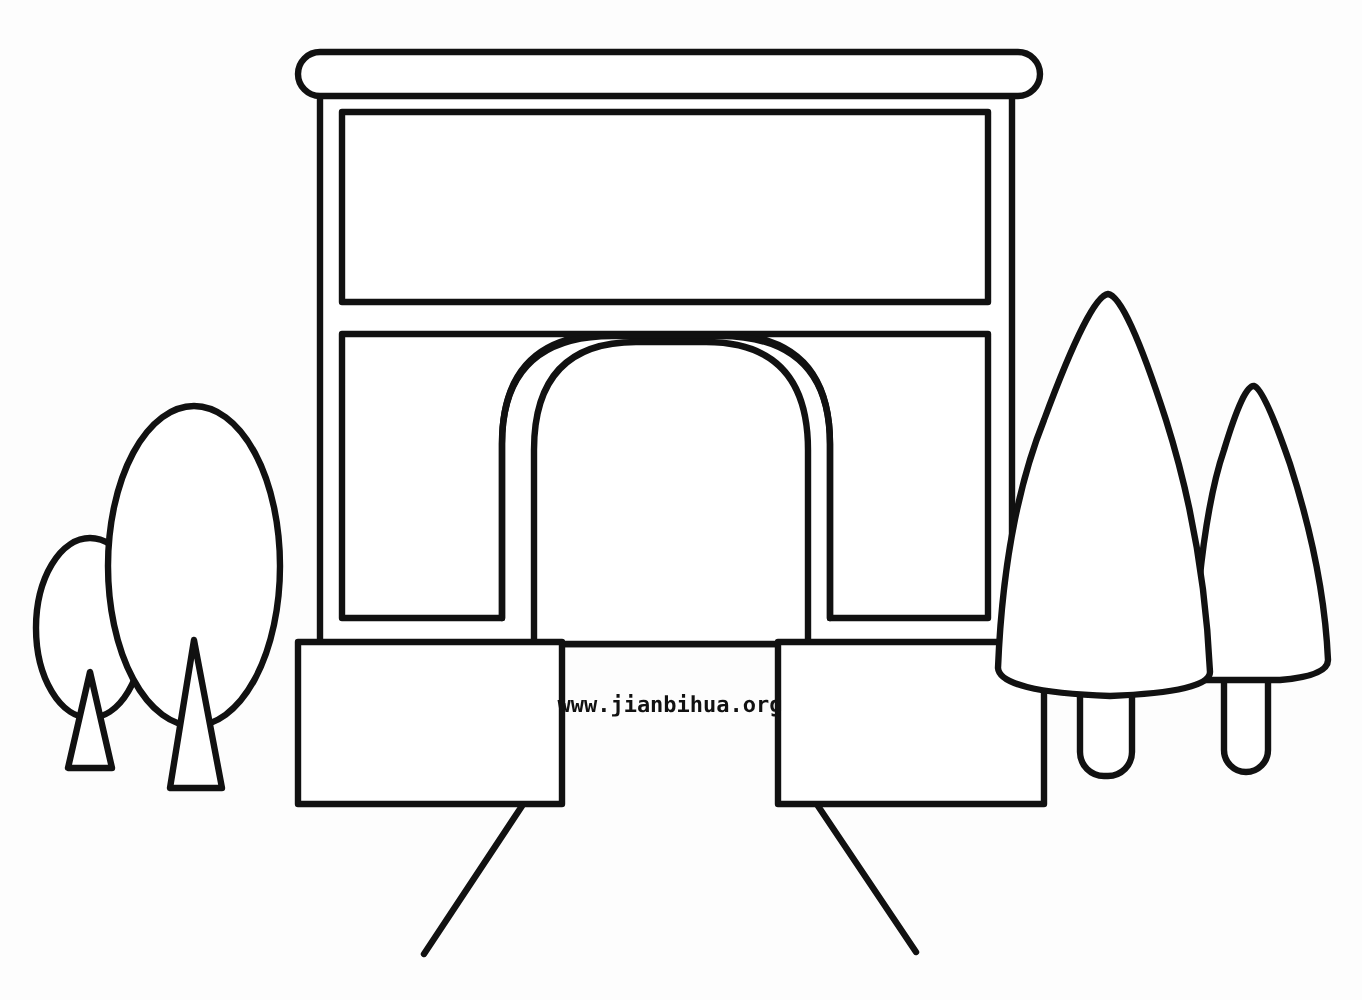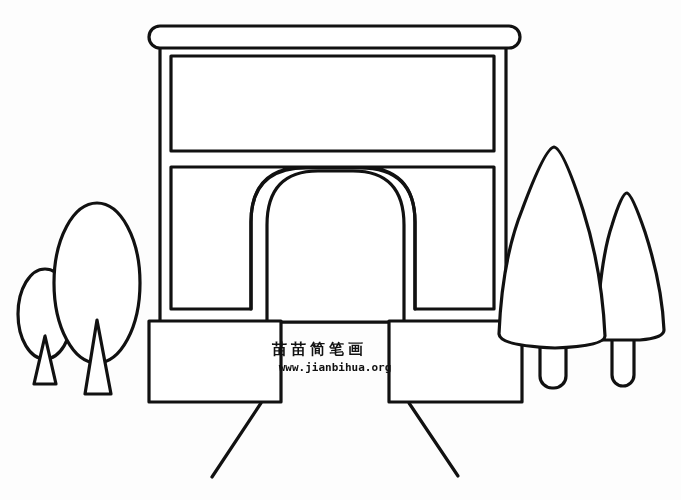--- a/index.html
+++ b/index.html
@@ -52,16 +52,15 @@
 
     <g>
       <rect class="ln" x="612" y="330" width="22" height="56" rx="11" ry="11"></rect>
       <path class="ln" d="M596,340 Q600,260 612,225 Q622,192 627,193 Q632,194 645,232 Q662,285 664,330 Q664,338 640,340 Z"></path>
       <rect class="ln" x="540" y="335" width="26" height="53" rx="12" ry="12"></rect>
       <path class="ln" d="M499,334 Q502,260 522,210 Q545,148 554,147 Q563,148 583,210 Q602,270 605,336 Q605,346 555,348 Q500,346 499,334 Z"></path>
     </g>
   </svg>
 
   <div class="watermark">
-    <span class="wm-cn">苗苗简笔画</span>
     <span class="wm-url">www.jianbihua.org</span>
   </div>
 </div>
 
 </body></html>

